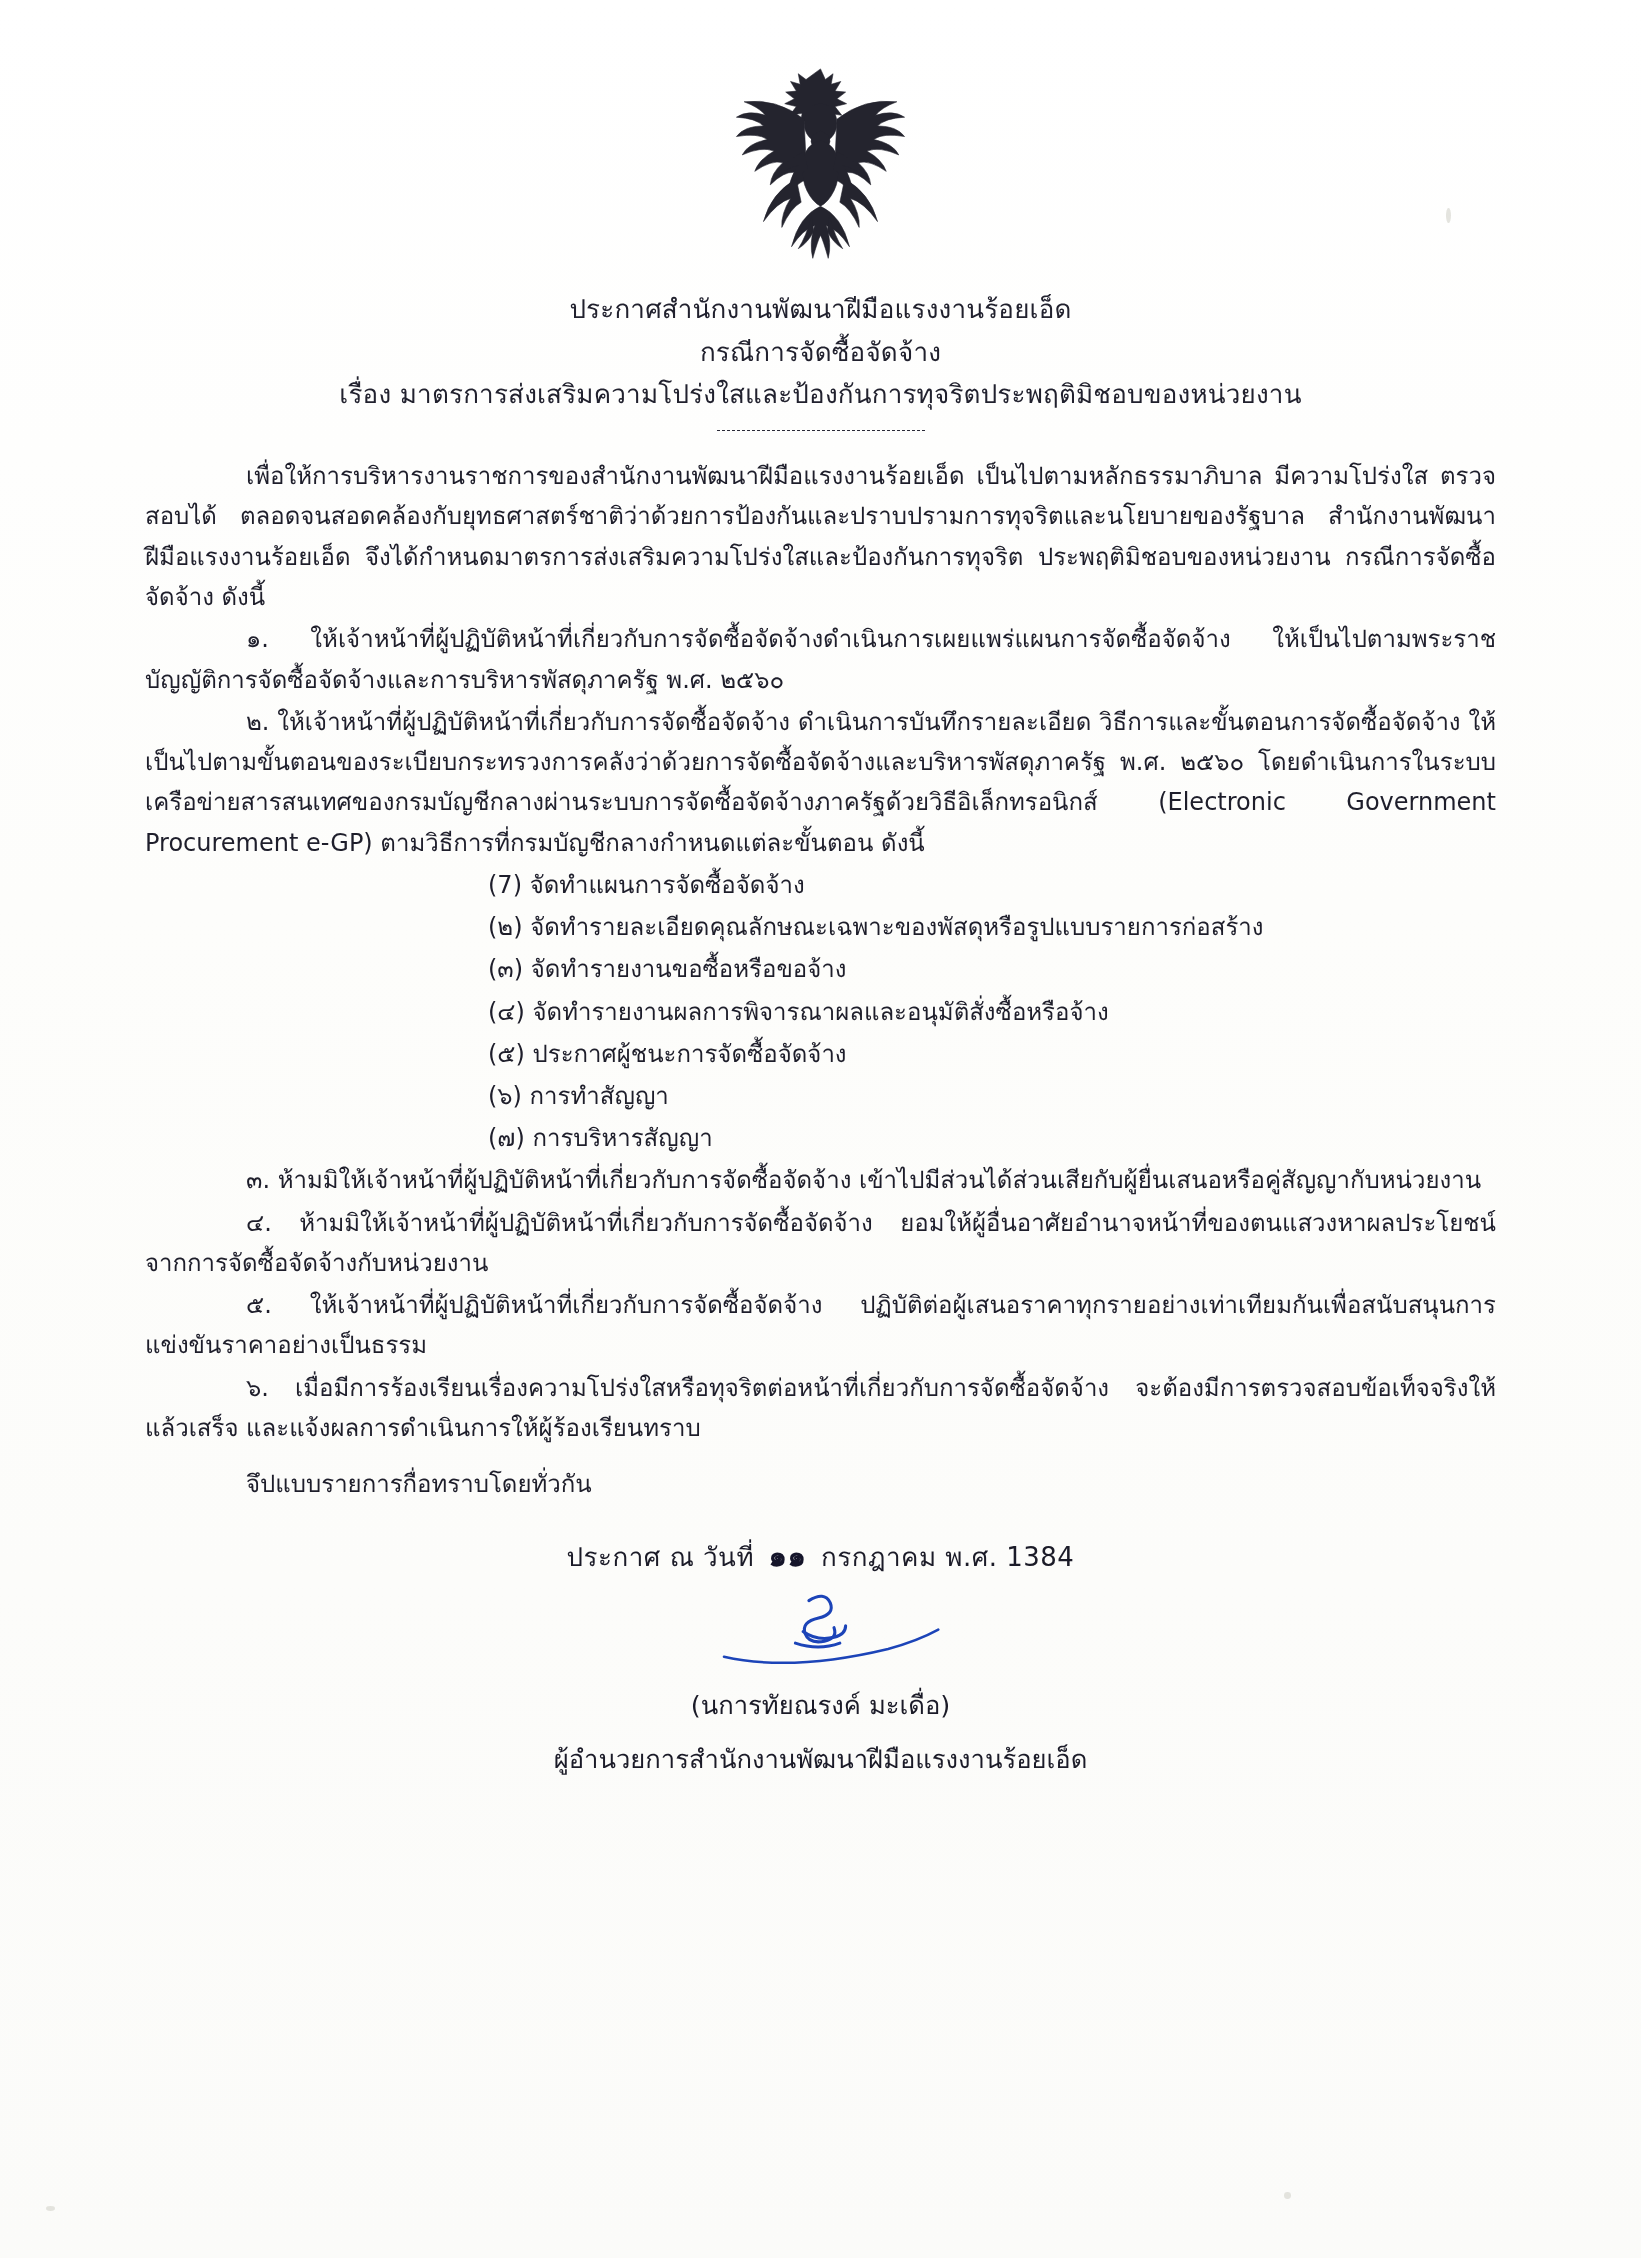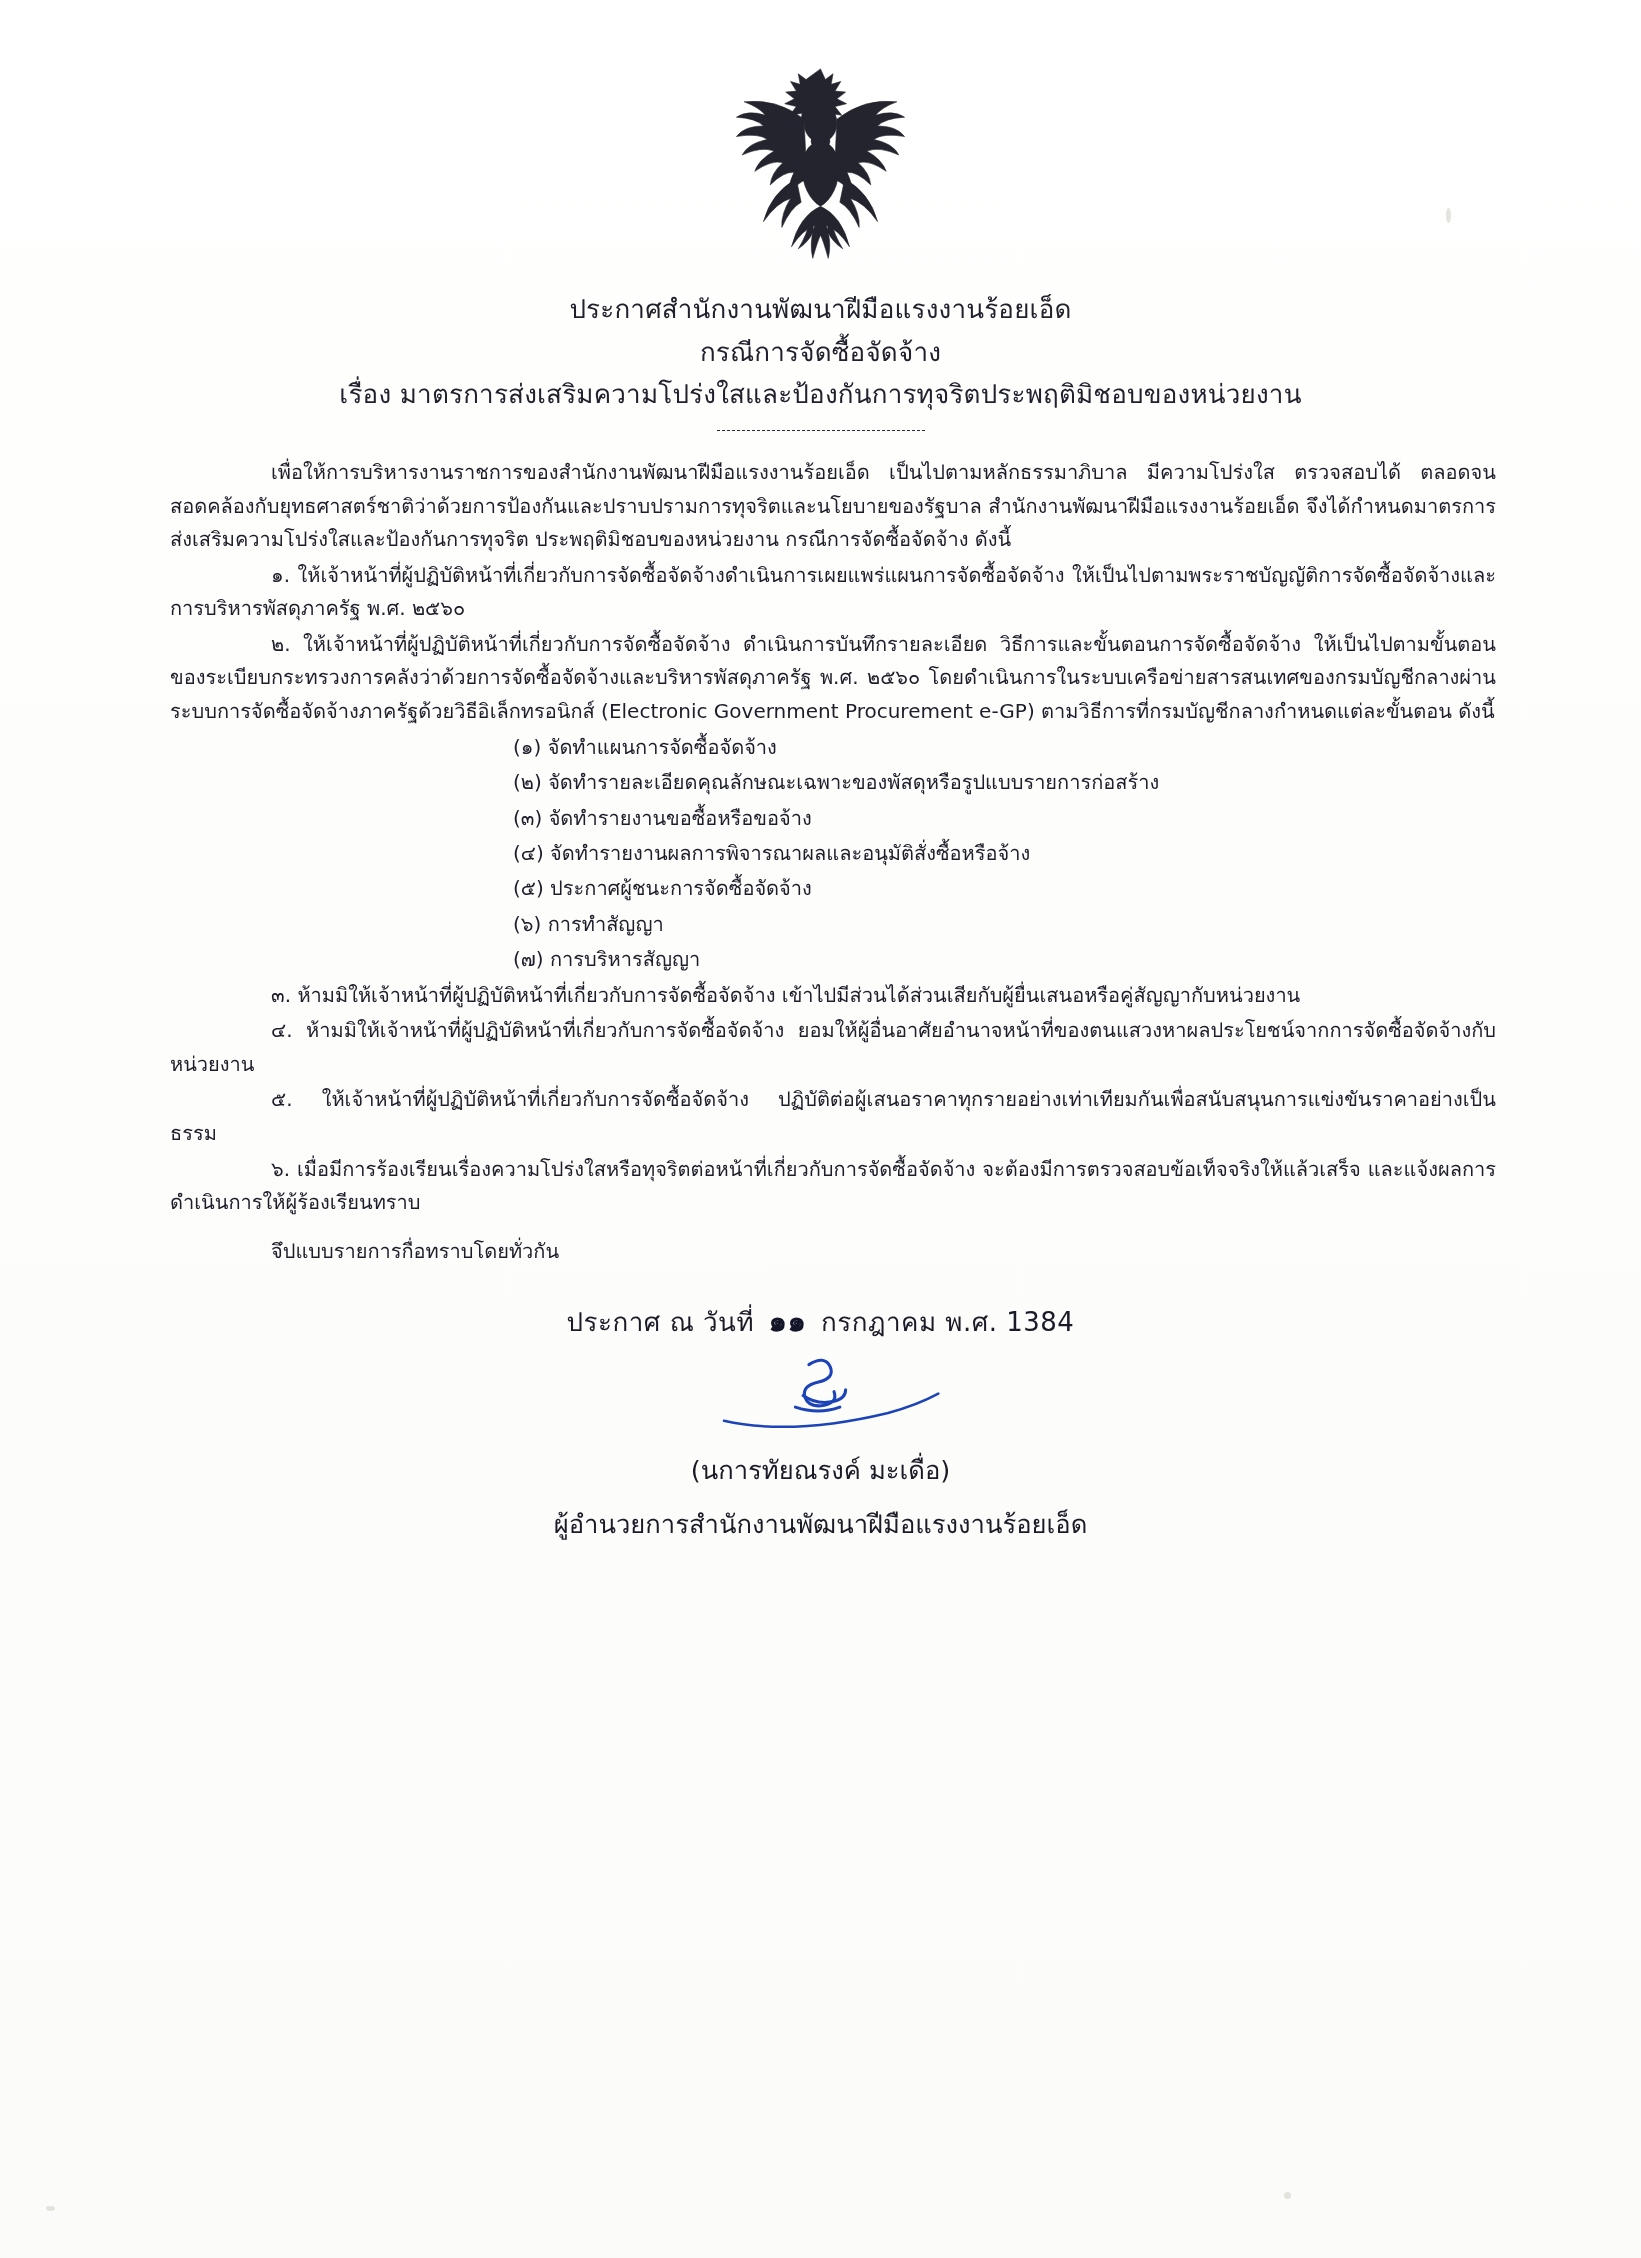--- a/index.html
+++ b/index.html
@@ -68,26 +68,25 @@
   }
   .rule {
     width: 208px;
     height: 0;
     border-top: 1.9px dashed #2a2a38;
     margin: 15.4px auto 25px auto;
   }
 
   
   .body-text {
-    font-size: 20px;
+    font-size: 24px;
     line-height: 1.68;
     color: #1e1e2b;
     text-align: justify;
     text-justify: inter-word;
-    margin-left: 25px;
   }
   .para {
     margin: 0 0 1.9px 0;
     text-indent: 101px;
   }
   .sub-item {
     margin: 0 0 1.9px 0;
     padding-left: 343px;
     text-indent: 0;
   }
@@ -187,21 +186,21 @@
 
     <div class="rule"></div>
 
     <div class="body-text">
 
       <p class="para">เพื่อให้การบริหารงานราชการของสำนักงานพัฒนาฝีมือแรงงานร้อยเอ็ด เป็นไปตามหลักธรรมาภิบาล มีความโปร่งใส ตรวจสอบได้ ตลอดจนสอดคล้องกับยุทธศาสตร์ชาติว่าด้วยการป้องกันและปราบปรามการทุจริตและนโยบายของรัฐบาล สำนักงานพัฒนาฝีมือแรงงานร้อยเอ็ด  จึงได้กำหนดมาตรการส่งเสริมความโปร่งใสและป้องกันการทุจริต ประพฤติมิชอบของหน่วยงาน กรณีการจัดซื้อจัดจ้าง ดังนี้</p>
 
       <p class="para">๑. ให้เจ้าหน้าที่ผู้ปฏิบัติหน้าที่เกี่ยวกับการจัดซื้อจัดจ้างดำเนินการเผยแพร่แผนการจัดซื้อจัดจ้าง ให้เป็นไปตามพระราชบัญญัติการจัดซื้อจัดจ้างและการบริหารพัสดุภาครัฐ พ.ศ. ๒๕๖๐</p>
       <p class="para">๒. ให้เจ้าหน้าที่ผู้ปฏิบัติหน้าที่เกี่ยวกับการจัดซื้อจัดจ้าง ดำเนินการบันทึกรายละเอียด วิธีการและขั้นตอนการจัดซื้อจัดจ้าง ให้เป็นไปตามขั้นตอนของระเบียบกระทรวงการคลังว่าด้วยการจัดซื้อจัดจ้างและบริหารพัสดุภาครัฐ พ.ศ. ๒๕๖๐ โดยดำเนินการในระบบเครือข่ายสารสนเทศของกรมบัญชีกลางผ่านระบบการจัดซื้อจัดจ้างภาครัฐด้วยวิธีอิเล็กทรอนิกส์ (Electronic Government Procurement e-GP) ตามวิธีการที่กรมบัญชีกลางกำหนดแต่ละขั้นตอน ดังนี้</p>
 
-      <p class="sub-item">(๑) จัดทำแผนการจัดซื้อจัดจ้าง</p>
+      <p class="sub-item">(7) จัดทำแผนการจัดซื้อจัดจ้าง</p>
       <p class="sub-item">(๒) จัดทำรายละเอียดคุณลักษณะเฉพาะของพัสดุหรือรูปแบบรายการก่อสร้าง</p>
       <p class="sub-item">(๓) จัดทำรายงานขอซื้อหรือขอจ้าง</p>
       <p class="sub-item">(๔) จัดทำรายงานผลการพิจารณาผลและอนุมัติสั่งซื้อหรือจ้าง</p>
       <p class="sub-item">(๕) ประกาศผู้ชนะการจัดซื้อจัดจ้าง</p>
       <p class="sub-item">(๖) การทำสัญญา</p>
       <p class="sub-item">(๗) การบริหารสัญญา</p>
 
       <p class="para">๓. ห้ามมิให้เจ้าหน้าที่ผู้ปฏิบัติหน้าที่เกี่ยวกับการจัดซื้อจัดจ้าง เข้าไปมีส่วนได้ส่วนเสียกับผู้ยื่นเสนอหรือคู่สัญญากับหน่วยงาน</p>
       <p class="para">๔. ห้ามมิให้เจ้าหน้าที่ผู้ปฏิบัติหน้าที่เกี่ยวกับการจัดซื้อจัดจ้าง ยอมให้ผู้อื่นอาศัยอำนาจหน้าที่ของตนแสวงหาผลประโยชน์จากการจัดซื้อจัดจ้างกับหน่วยงาน</p>
       <p class="para">๕. ให้เจ้าหน้าที่ผู้ปฏิบัติหน้าที่เกี่ยวกับการจัดซื้อจัดจ้าง ปฏิบัติต่อผู้เสนอราคาทุกรายอย่างเท่าเทียมกันเพื่อสนับสนุนการแข่งขันราคาอย่างเป็นธรรม</p>

